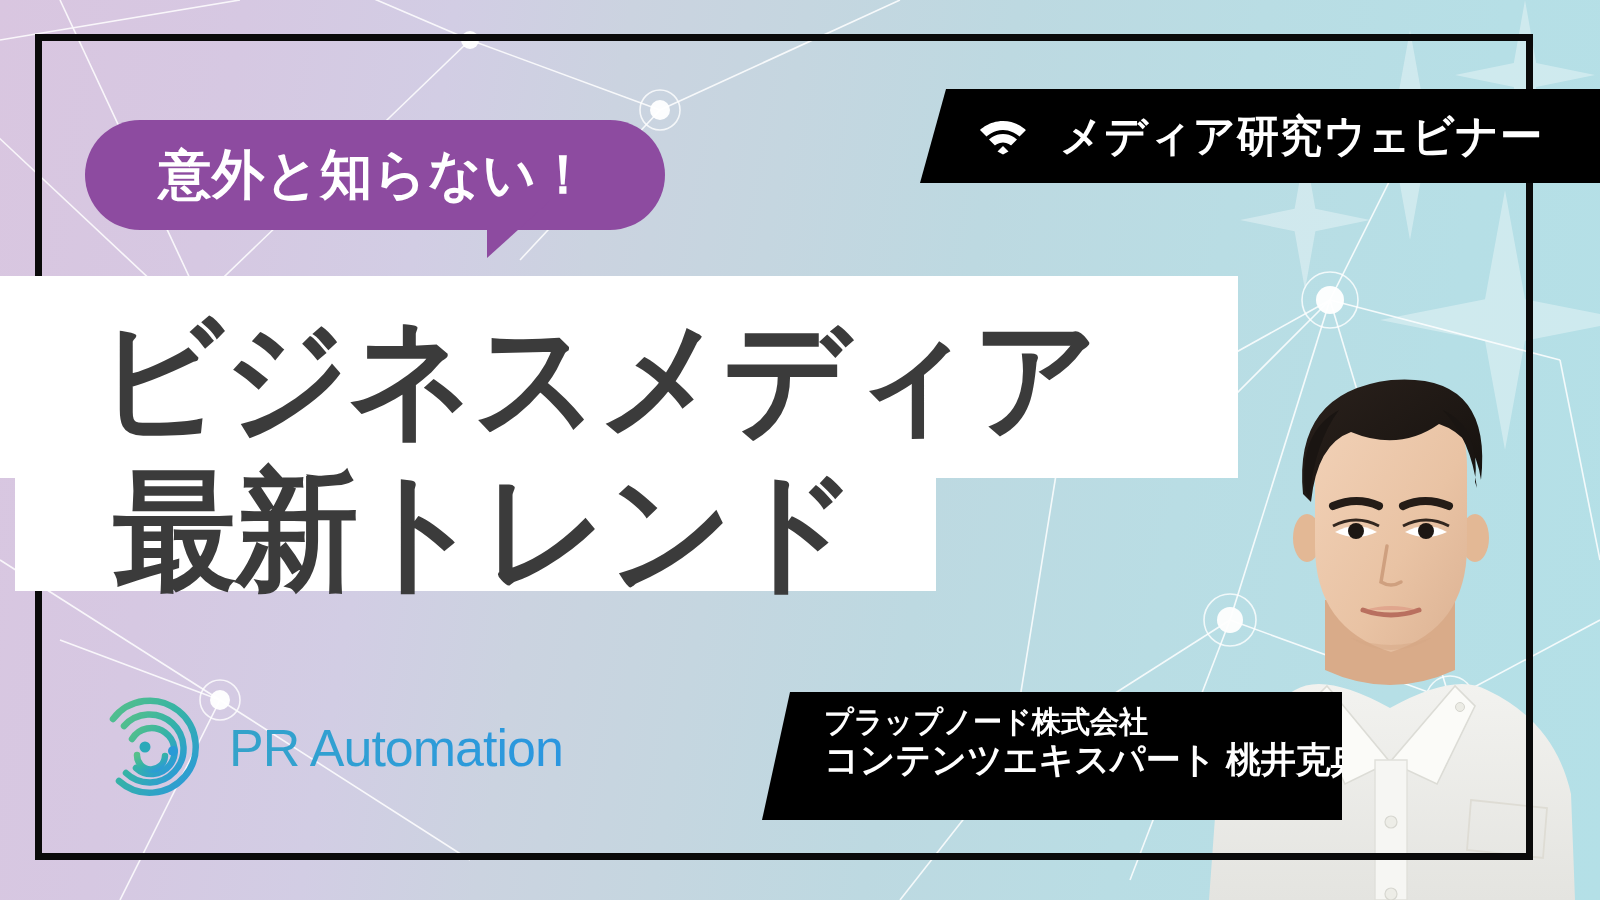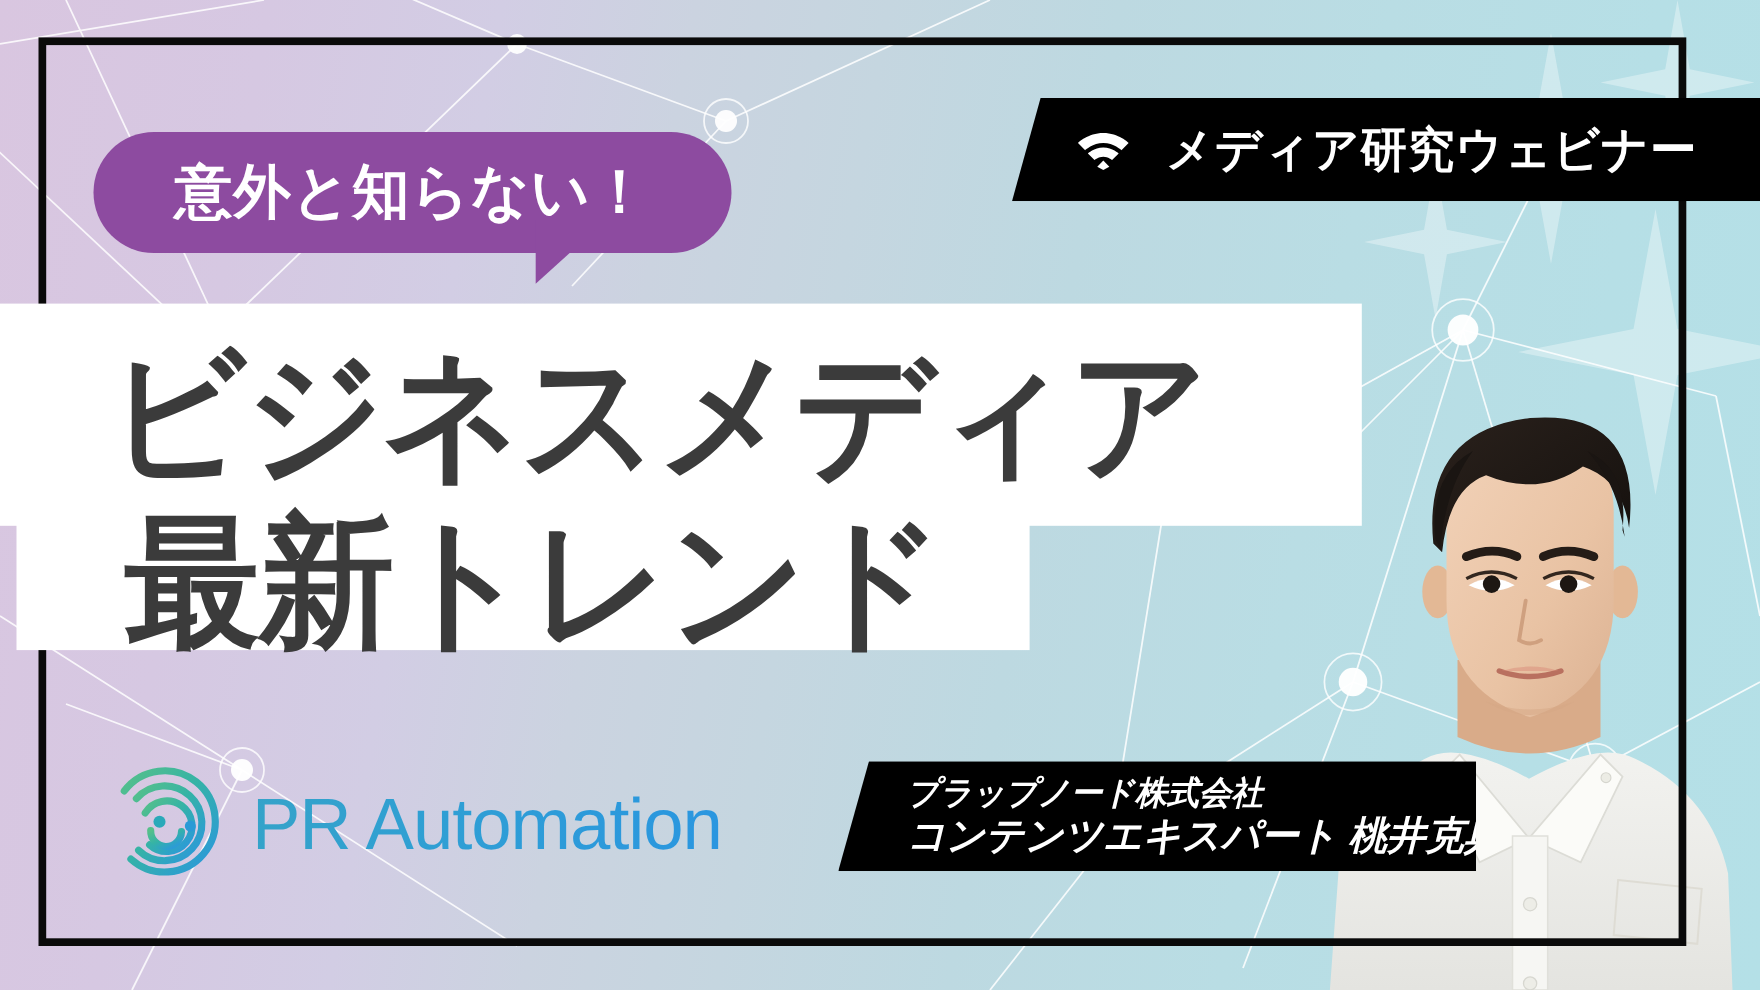--- a/index.html
+++ b/index.html
@@ -114,40 +114,39 @@
   }
   
   .logo{
     position:absolute;
     left:95px;top:693px;
     display:flex;align-items:center;
   }
   .logo-mark{width:112px;height:112px;display:block;}
   .logo-word{
     margin-left:22px;
-    font-size:66px;
+    font-size:52px;
     font-weight:400;
     letter-spacing:-1px;
     background:linear-gradient(95deg,#35a3c9 0%,#2f9fd4 40%,#2a96e0 100%);
     -webkit-background-clip:text;
     background-clip:text;
     color:transparent;
     white-space:nowrap;
     line-height:1.1;
   }
   
   .speaker-badge{
     position:absolute;
     left:762px;top:692px;
-    width:580px;height:100px;
+    width:580px;height:128px;
     background:#000000;
     clip-path:polygon(28px 0,100% 0,100% 100%,0 100%);
     padding:12px 0 0 62px;
     box-sizing:border-box;
-    font-style:italic;
   }
   .speaker-company{
     color:#ffffff;
     font-size:30px;
     font-weight:bold;
     white-space:nowrap;
     line-height:1.18;
     transform:scaleX(.97);
     transform-origin:left center;
   }

